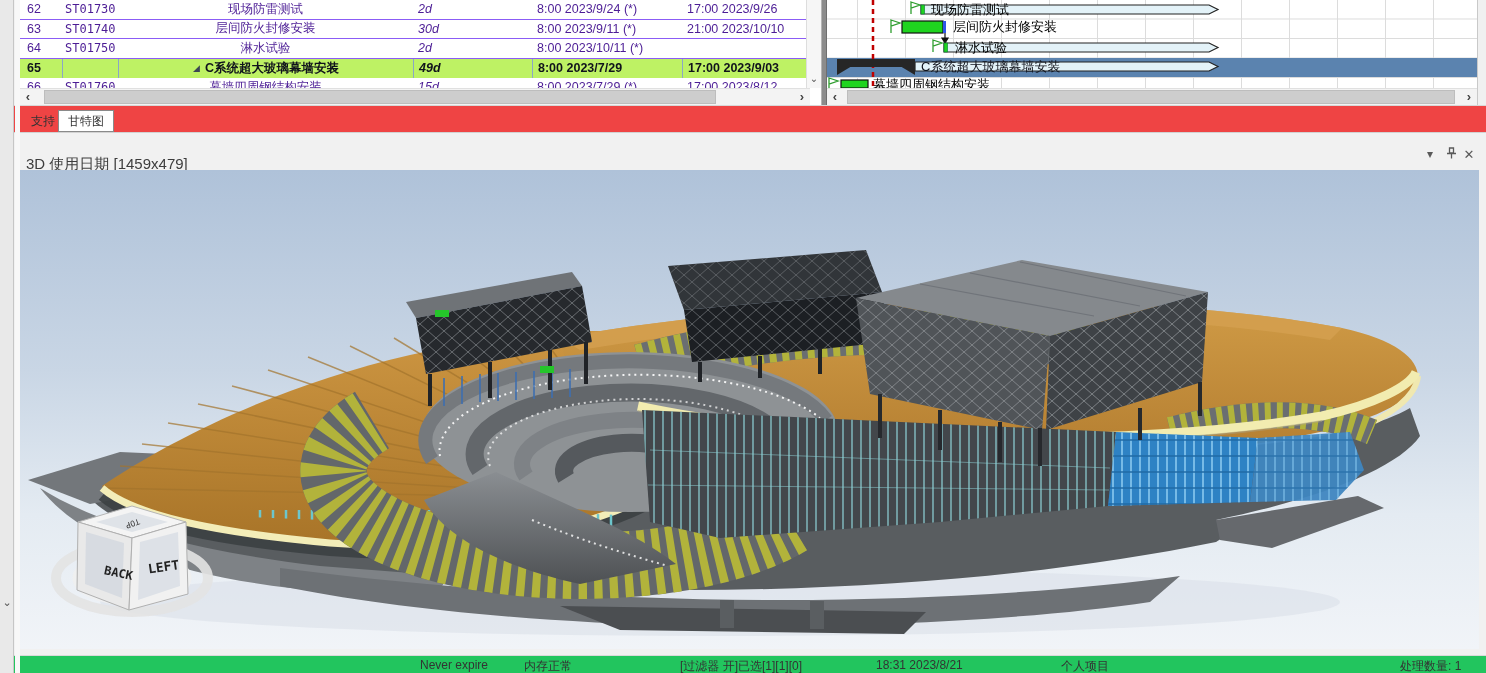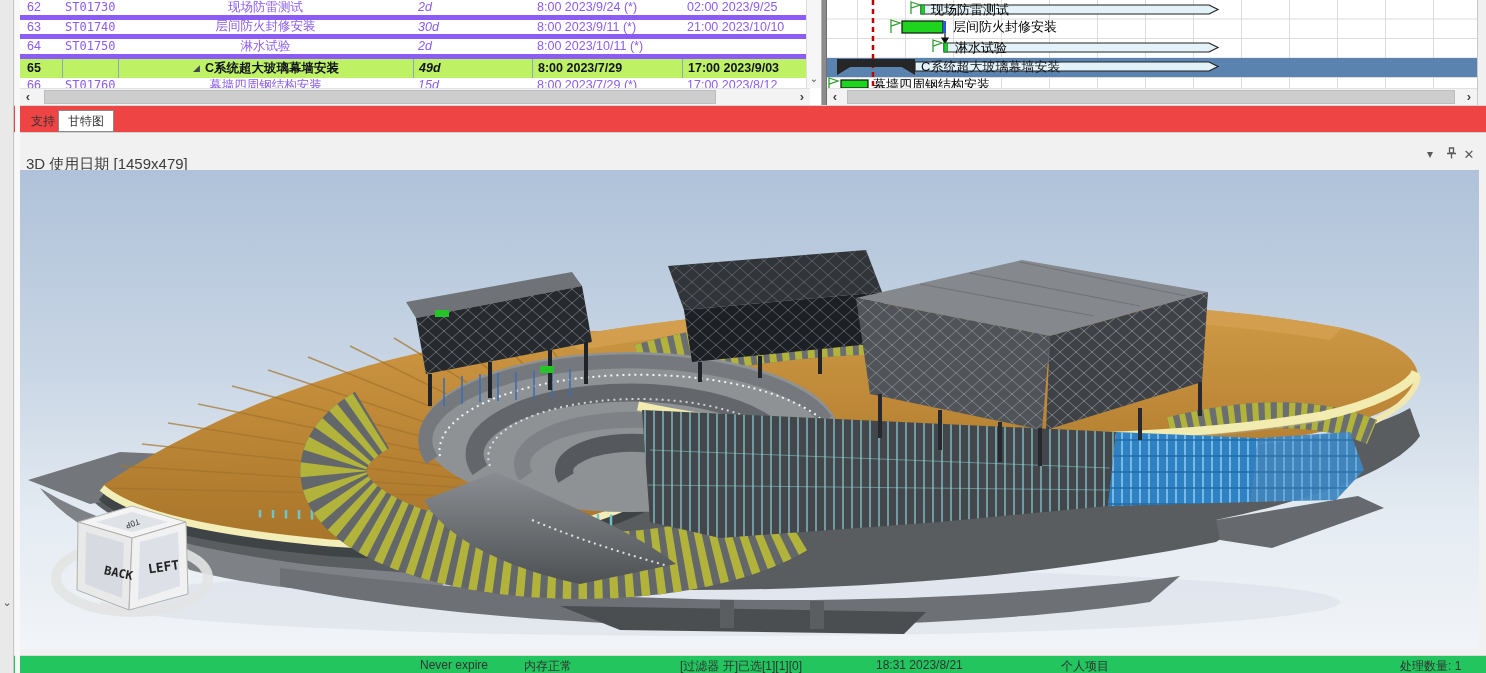--- a/index.html
+++ b/index.html
@@ -12,21 +12,21 @@
     background:#e9e9e9; border-right:1px solid #c6c6c6; z-index:5; }
   .left-strip .chev { position:absolute; left:1px; top:596px; width:12px; text-align:center;
     color:#555; font-size:11px; line-height:12px; cursor:pointer; }
   .left-gap { position:absolute; left:15px; top:0; width:5px; height:673px; background:#f8f8f8; z-index:4; }
 
   
   .top-split { position:absolute; left:20px; top:0; width:1466px; height:105px; background:#fff; }
 
   .task-table { position:absolute; left:0; top:0; width:786px; height:88px; overflow:hidden; background:#fff; }
   .trow { position:relative; display:flex; width:786px; height:19.5px;
-    border-bottom:5px solid #8b5cf6; font-size:12.5px; color:#8b5cf6; align-items:center; }
+    border-bottom:1px solid #8b5cf6; font-size:12.5px; color:#4c1d95; align-items:center; }
   .trow .c { height:100%; display:flex; align-items:center; overflow:hidden; white-space:nowrap; }
   .c.num  { width:42px;  padding-left:7px; }
   .c.id   { width:56px;  padding-left:3px; font-family:"DejaVu Sans Mono","Liberation Mono",monospace; font-size:12px;}
   .c.name { width:295px; justify-content:center; }
   .c.dur  { width:119px; padding-left:5px;font-style:italic; }
   .c.start{ width:150px; padding-left:5px; }
   .c.fin  { width:124px; padding-left:5px; }
   .trow.selected { background:#bef264; font-weight:bold; color:#10131c; border-bottom:none; }
   .trow.selected .c { border-left:1px solid #8aa6c6; }
   .trow.selected .c.num { border-left:none; }
@@ -97,21 +97,21 @@
 
   <div class="top-split">
 
     <div class="task-table">
       <div class="trow">
         <div class="c num">62</div>
         <div class="c id">ST01730</div>
         <div class="c name">现场防雷测试</div>
         <div class="c dur">2d</div>
         <div class="c start">8:00 2023/9/24 (*)</div>
-        <div class="c fin">02:00 2023/9/25</div>
+        <div class="c fin">17:00 2023/9/26</div>
       </div>
       <div class="trow">
         <div class="c num">63</div>
         <div class="c id">ST01740</div>
         <div class="c name">层间防火封修安装</div>
         <div class="c dur">30d</div>
         <div class="c start">8:00 2023/9/11 (*)</div>
         <div class="c fin">21:00 2023/10/10</div>
       </div>
       <div class="trow">

